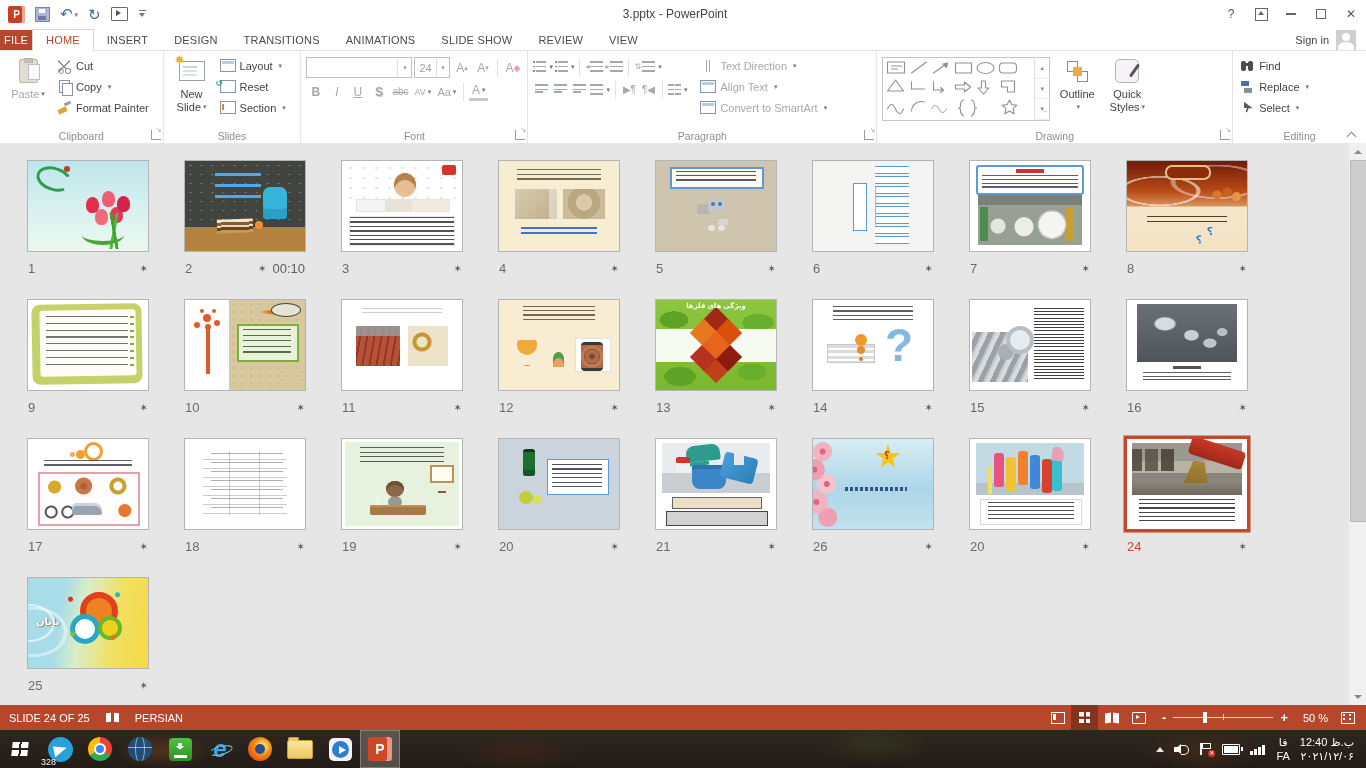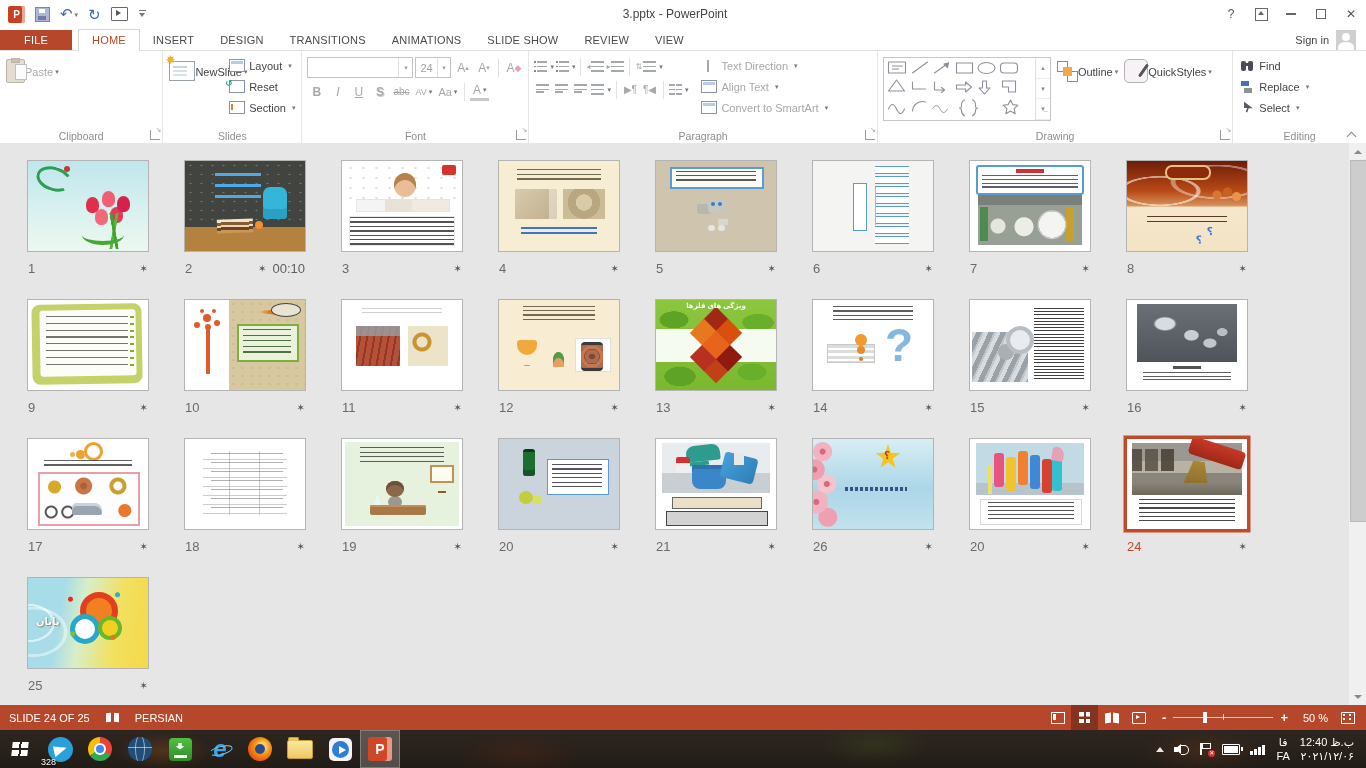--- a/index.html
+++ b/index.html
@@ -24,33 +24,33 @@
 .wctrls{margin-left:auto;display:flex;align-items:center;height:100%;}
 .wbtn{width:30px;height:100%;display:flex;align-items:center;justify-content:center;color:#555;font-size:12px;}
 .i-ribdisp{width:11px;height:11px;border:1px solid #666;position:relative;}
 .i-ribdisp:before{content:"";position:absolute;left:2.5px;top:2px;border-bottom:4px solid #666;border-left:3px solid transparent;border-right:3px solid transparent;}
 .i-min{width:10px;height:1.6px;background:#666;}
 .i-restore{width:8px;height:8px;border:1px solid #666;position:relative;background:#fff;}
 .i-restore:before{content:"";position:absolute;left:2px;top:-4px;width:8px;height:8px;border:1px solid #666;z-index:-1;}
 
 .tabrow{height:22px;background:#FFF;display:flex;align-items:flex-end;border-bottom:1px solid #E0E0E0;position:relative;z-index:3;}
 .tab{font-size:11px;color:#4A4A4A;padding:4px 13px 4px;letter-spacing:.2px;}
-.tab.file{background:#B7472A;color:#fff;padding:4px 24px;margin-right:6px;}
+.tab.file{background:#B7472A;color:#fff;padding:4px 4px;}
 .tab.active{background:#fff;color:#B7472A;border:1px solid #D5D5D5;border-bottom:1px solid #fff;margin-bottom:-1px;}
 .signin{margin-left:auto;display:flex;align-items:center;gap:7px;padding-right:10px;font-size:11px;color:#444;}
 .avatar{width:20px;height:20px;background:#CFCFCF;position:relative;overflow:hidden;}
 .avatar:before{content:"";position:absolute;left:6px;top:3px;width:8px;height:8px;border-radius:50%;background:#fff;}
 .avatar:after{content:"";position:absolute;left:2px;top:12px;width:16px;height:10px;border-radius:50% 50% 0 0;background:#fff;}
 
 .ribbon{height:92px;background:#fff;border-bottom:1px solid #D5D5D5;display:flex;position:relative;}
 .rgroup{position:relative;border-right:1px solid #E5E5E5;padding:4px 3px 15px 3px;display:flex;align-items:flex-start;}
 .glabel{position:absolute;bottom:1px;left:0;right:0;text-align:center;font-size:10.5px;color:#8E8E8E;}
 .lnch{position:absolute;right:2px;bottom:3px;width:9px;height:9px;border-left:1px solid #9A9A9A;border-bottom:1px solid #9A9A9A;}
 .lnch:after{content:"↘";position:absolute;right:-1px;top:-4px;font-size:7px;color:#9A9A9A;}
-.bigbtn{display:flex;flex-direction:row;align-items:center;min-width:44px;padding:1px 3px;color:#444;font-size:11px;line-height:1.15;text-align:center;}
+.bigbtn{display:flex;flex-direction:column;align-items:center;min-width:44px;padding:1px 3px;color:#444;font-size:11px;line-height:1.15;text-align:center;}
 .bigbtn .bic{height:30px;display:flex;align-items:center;justify-content:center;margin-bottom:2px;}
 .srow{display:flex;align-items:center;gap:4px;font-size:11px;color:#444;height:21px;padding:0 3px;white-space:nowrap;}
 .dis,.dis .srow,.srow.dis{color:#A8A8A8;}
 .sicon{display:inline-flex;width:16px;height:14px;align-items:center;justify-content:center;flex:none;}
 
 .i-paste{width:17px;height:22px;background:#E4DDD4;border:1px solid #BCB4A8;border-radius:2px;position:relative;}
 .i-paste:before{content:"";position:absolute;left:4px;top:-2px;width:7px;height:3px;background:#C8C0B4;border:1px solid #BCB4A8;}
 .i-paste:after{content:"";position:absolute;right:-3px;top:4px;width:10px;height:14px;background:#FBFBFB;border:1px solid #C0C0C0;}
 .i-cut{width:12px;height:12px;background:
  linear-gradient(45deg,transparent 44%,#8A9298 45% 53%,transparent 54%),
@@ -451,20 +451,40 @@
 
   <div class="ribbon">
 
     <div class="rgroup" style="width:158px">
       <div class="bigbtn dis">
         <span class="bic">
             <span class="i-paste"></span>
           </span>
         <span class="dd">Paste</span>
       </div>
+      <div>
+        <div class="srow">
+            <span class="sicon">
+              <span class="i-cut"></span>
+            </span>
+            <span>Cut</span>
+          </div>
+        <div class="srow dd">
+            <span class="sicon">
+              <span class="i-copy"></span>
+            </span>
+            <span>Copy</span>
+          </div>
+        <div class="srow">
+            <span class="sicon">
+              <span class="i-fp"></span>
+            </span>
+            <span>Format Painter</span>
+          </div>
+      </div>
       <span class="lnch"></span>
       <div class="glabel">Clipboard</div>
     </div>
 
     <div class="rgroup" style="width:132px">
       <div class="bigbtn">
         <span class="bic">
             <span class="i-newslide"></span>
           </span>
         <span>New</span>

